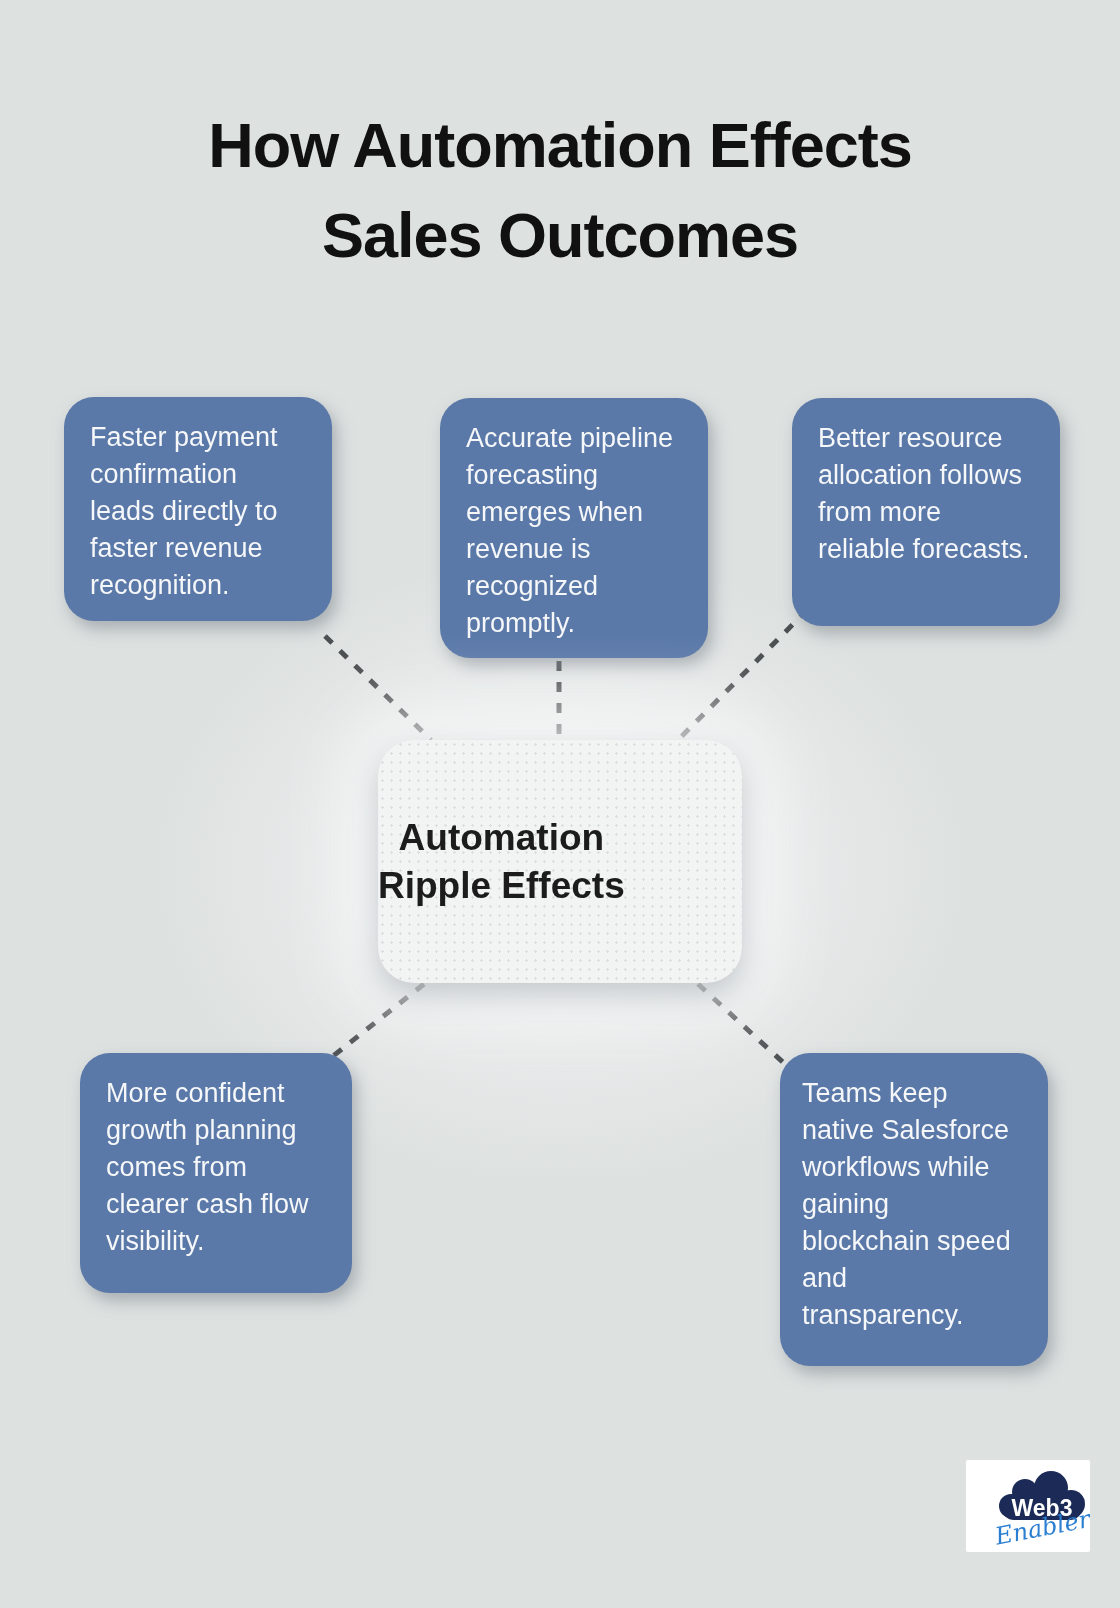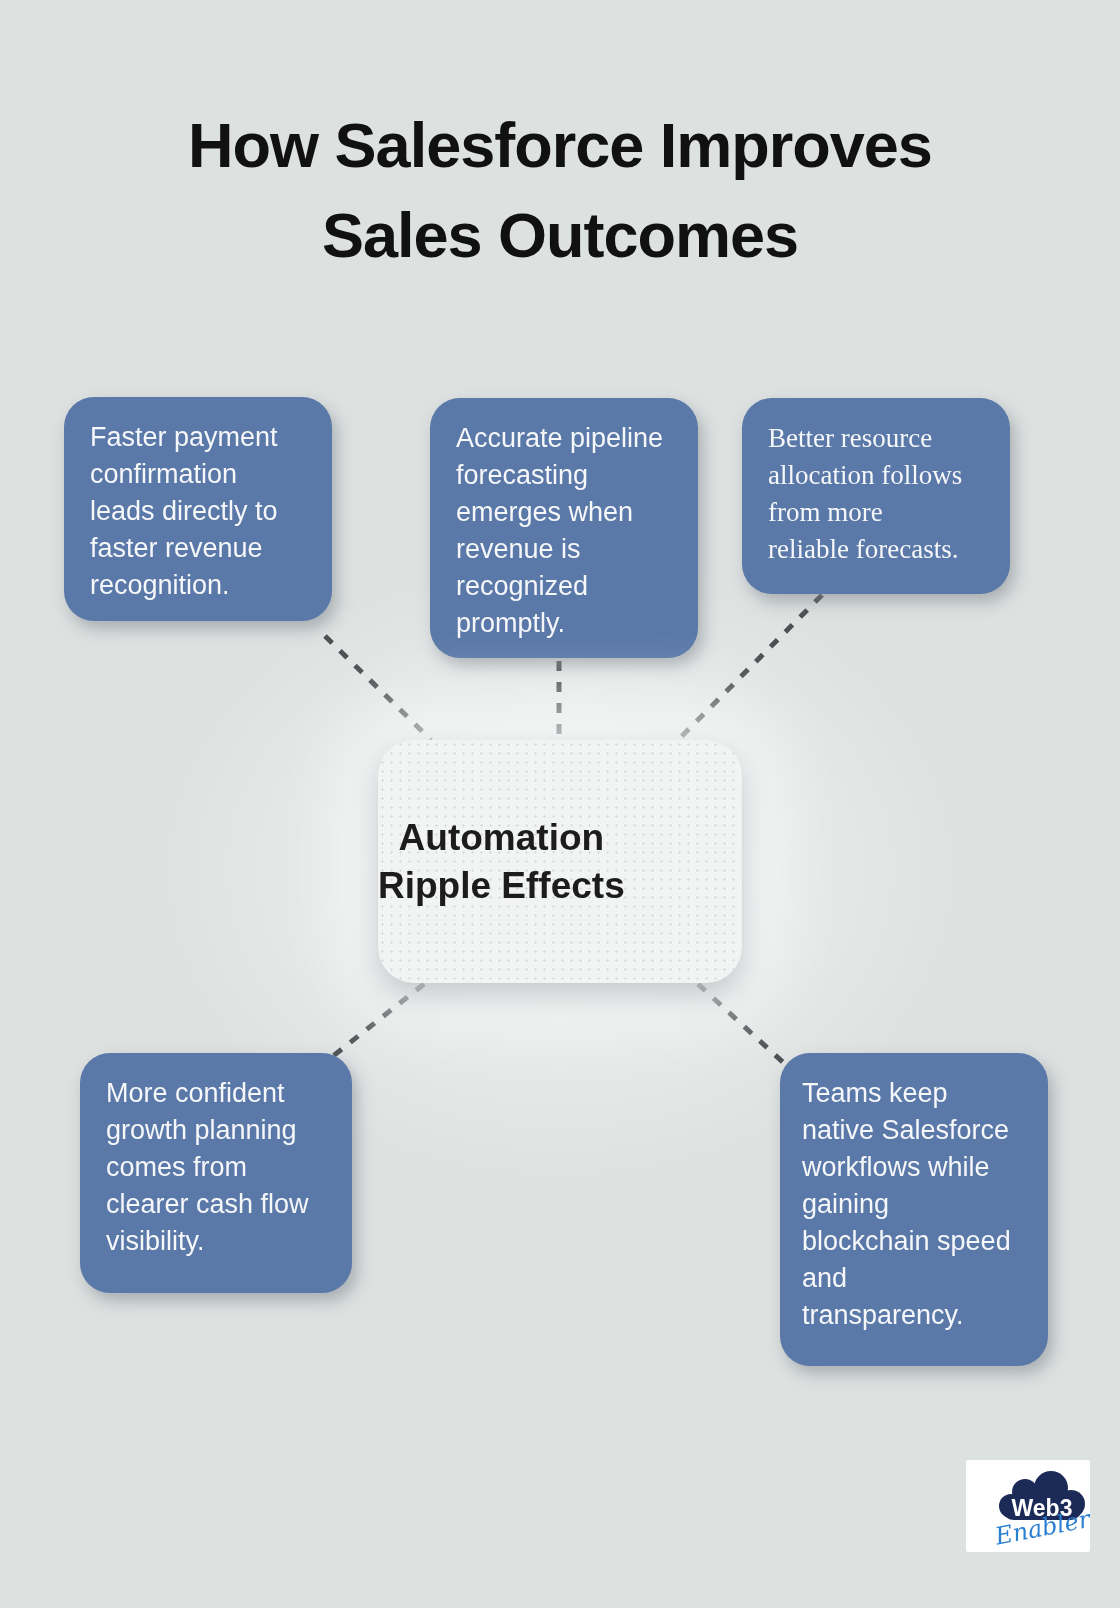--- a/index.html
+++ b/index.html
@@ -64,22 +64,22 @@
     background: #5a78a8;
     border-radius: 30px;
     color: #f5f7f9;
     font-size: 27px;
     line-height: 37px;
     padding: 22px 22px 20px 26px;
     box-shadow: 5px 8px 16px rgba(125,133,142,0.55);
   }
   .card p { margin: 0; }
   .card-1 { left: 64px;  top: 397px;  width: 268px; height: 224px; }
-  .card-2 { left: 430px; top: 398px;  width: 268px; height: 260px; }
-  .card-3 { left: 742px; top: 398px;  width: 268px; height: 196px; font-family: Liberation Serif, serif; }
+  .card-2 { left: 440px; top: 398px;  width: 268px; height: 260px; }
+  .card-3 { left: 792px; top: 398px;  width: 268px; height: 228px; }
   .card-4 { left: 80px;  top: 1053px; width: 272px; height: 240px; }
   .card-5 { left: 780px; top: 1053px; width: 268px; height: 313px; padding-left: 22px; }
 
   .center-card {
     position: absolute;
     left: 378px;
     top: 740px;
     width: 364px;
     height: 243px;
     box-sizing: border-box;
@@ -111,21 +111,21 @@
     align-items: center;
     justify-content: center;
     padding-left: 28px;
   }
 </style>
 </head>
 <body>
 
 <div class="canvas">
 
-  <h1 class="title pre">How Salesforce Improves
+  <h1 class="title pre">How Automation Effects
 Sales Outcomes</h1>
 
   <svg class="connectors" width="1120" height="1608" viewBox="0 0 1120 1608">
     <line class="conn" x1="325" y1="636" x2="431" y2="740"></line>
     <line class="conn" x1="559" y1="661" x2="559" y2="738"></line>
     <line class="conn" x1="822" y1="595" x2="676" y2="742"></line>
     <line class="conn" x1="424" y1="984" x2="323" y2="1064"></line>
     <line class="conn" x1="698" y1="984" x2="787" y2="1066"></line>
   </svg>
 

